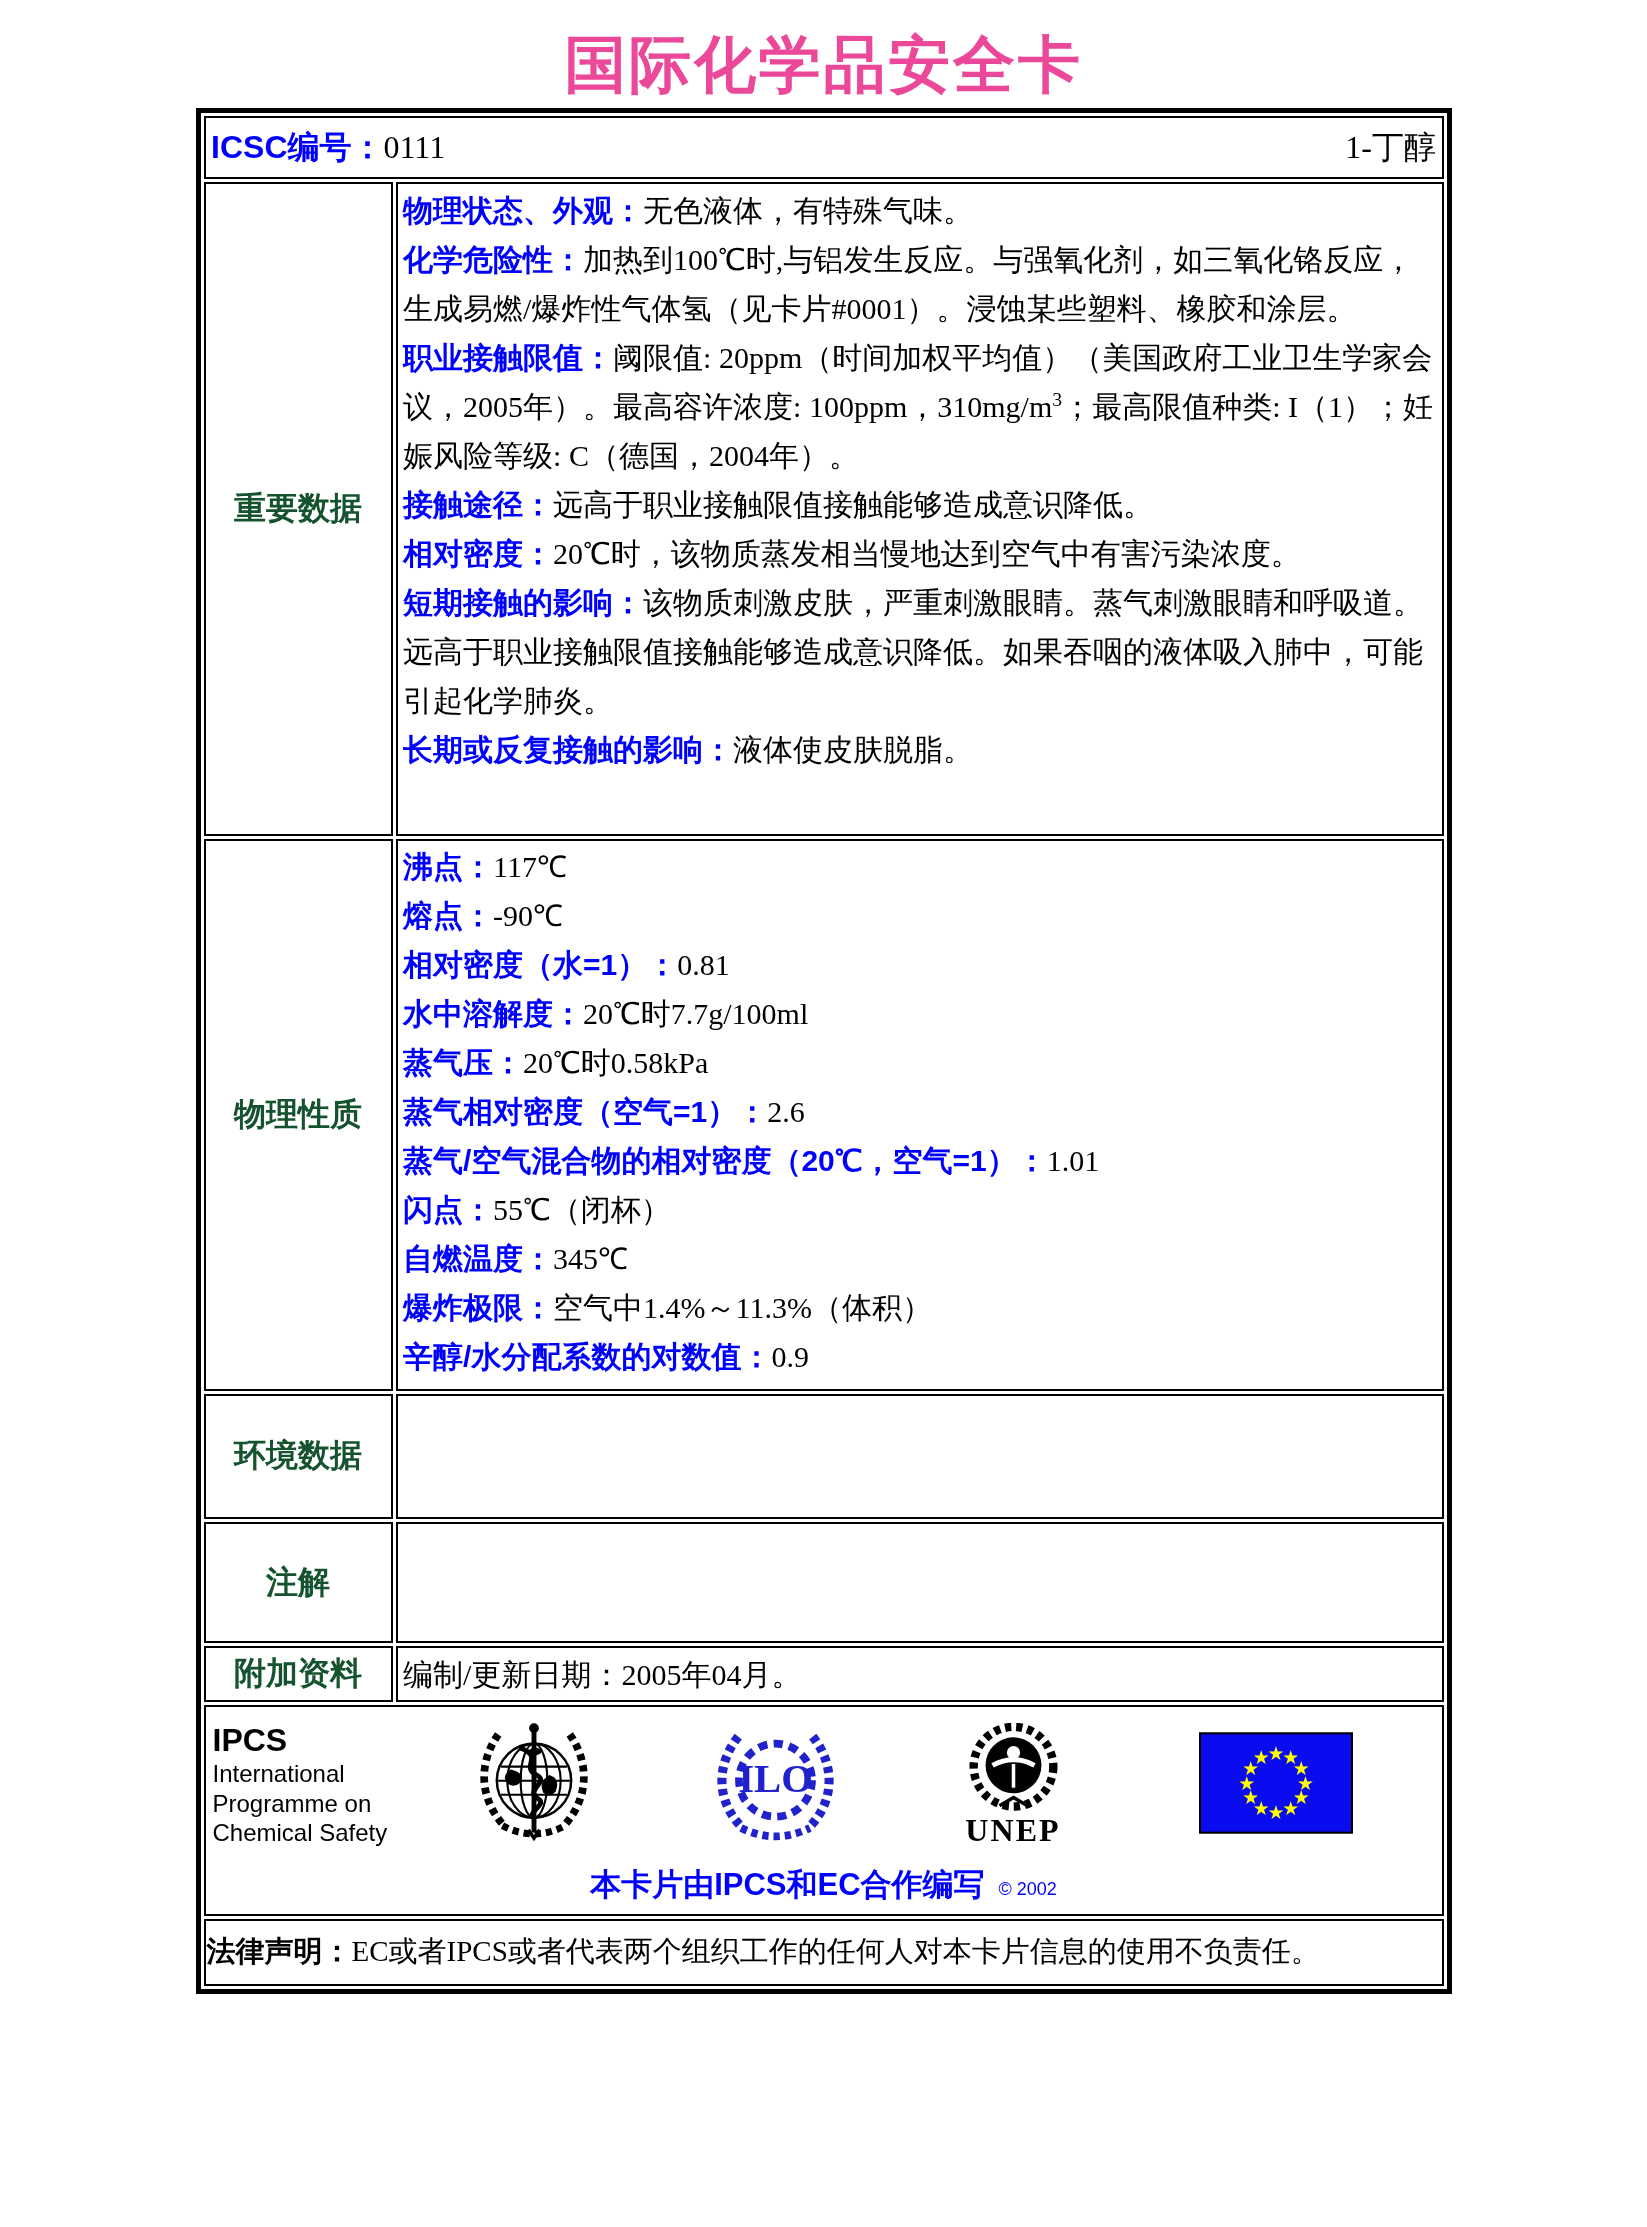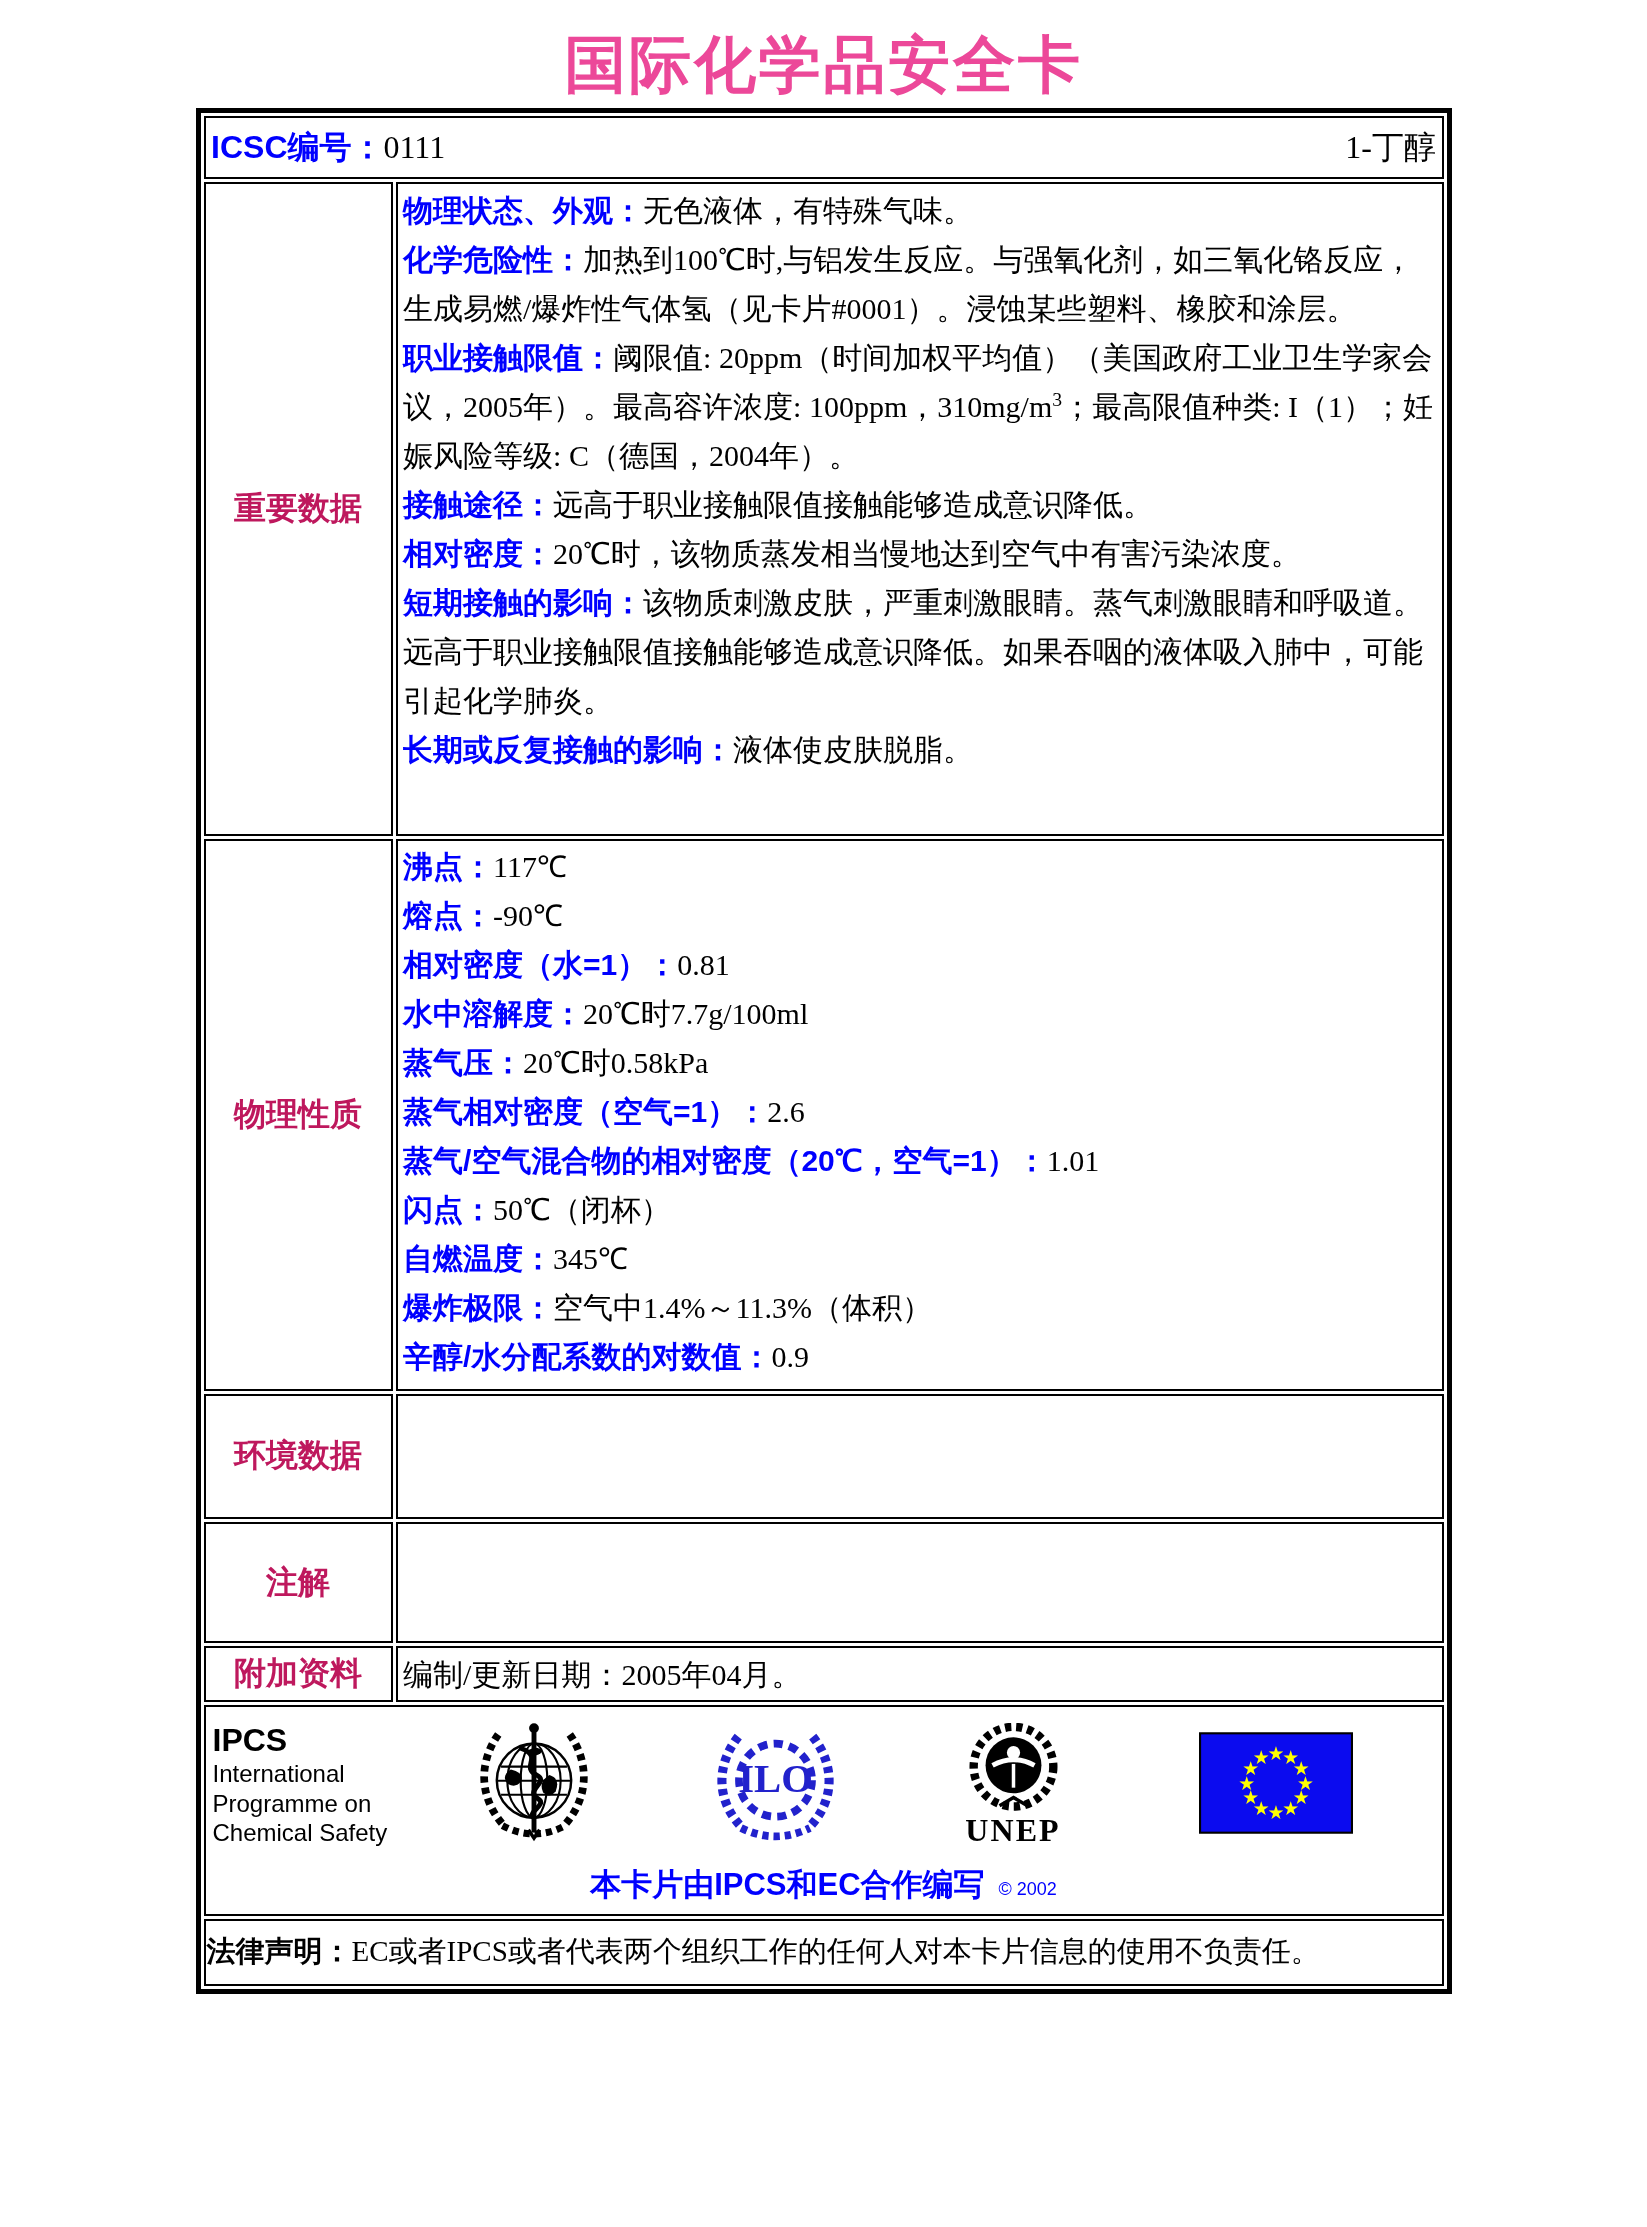--- a/index.html
+++ b/index.html
@@ -14,21 +14,21 @@
 
   table.card {
     margin:9.8px auto 0; width:1256px;
     border-collapse:separate; border-spacing:3.5px;
     border:5.6px solid #000; table-layout:fixed; background:#fff;
   }
   td { border:2.1px solid #000; background:#fff; overflow:hidden; }
 
   td.rowlabel {
     text-align:center; vertical-align:middle;
-    color:#be185d; font-weight:bold; font-size:32px;
+    color:#14532d; font-weight:bold; font-size:32px;
     font-family:"Liberation Sans", sans-serif;
   }
 
   td.content { vertical-align:top; padding:1.4px 7px 1.4px 5.6px; font-size:30px; line-height:49px; }
   .flabel { color:#0000ff; font-weight:bold; font-family:"Liberation Sans", sans-serif; }
   .fvalue {}
   td.content sup { font-size:19.7px; line-height:0; }
 
   td.header-cell { height:59px; vertical-align:middle; padding:0 5.6px; font-size:32px; }
   .header-flex { display:flex; justify-content:space-between; align-items:center; }
@@ -112,21 +112,21 @@
     <tr>
       <td class="rowlabel">物理性质</td>
       <td class="content phys-cell">
         <div class="line"><span class="flabel">沸点：</span><span class="fvalue">117℃</span></div>
         <div class="line"><span class="flabel">熔点：</span><span class="fvalue">-90℃</span></div>
         <div class="line"><span class="flabel">相对密度（水=1）：</span><span class="fvalue">0.81</span></div>
         <div class="line"><span class="flabel">水中溶解度：</span><span class="fvalue">20℃时7.7g/100ml</span></div>
         <div class="line"><span class="flabel">蒸气压：</span><span class="fvalue">20℃时0.58kPa</span></div>
         <div class="line"><span class="flabel">蒸气相对密度（空气=1）：</span><span class="fvalue">2.6</span></div>
         <div class="line"><span class="flabel">蒸气/空气混合物的相对密度（20℃，空气=1）：</span><span class="fvalue">1.01</span></div>
-        <div class="line"><span class="flabel">闪点：</span><span class="fvalue">50℃（闭杯）</span></div>
+        <div class="line"><span class="flabel">闪点：</span><span class="fvalue">55℃（闭杯）</span></div>
         <div class="line"><span class="flabel">自燃温度：</span><span class="fvalue">345℃</span></div>
         <div class="line"><span class="flabel">爆炸极限：</span><span class="fvalue">空气中1.4%～11.3%（体积）</span></div>
         <div class="line"><span class="flabel">辛醇/水分配系数的对数值：</span><span class="fvalue">0.9</span></div>
       </td>
     </tr>
 
     <tr>
       <td class="rowlabel">环境数据</td>
       <td class="content env-cell"></td>
     </tr>

